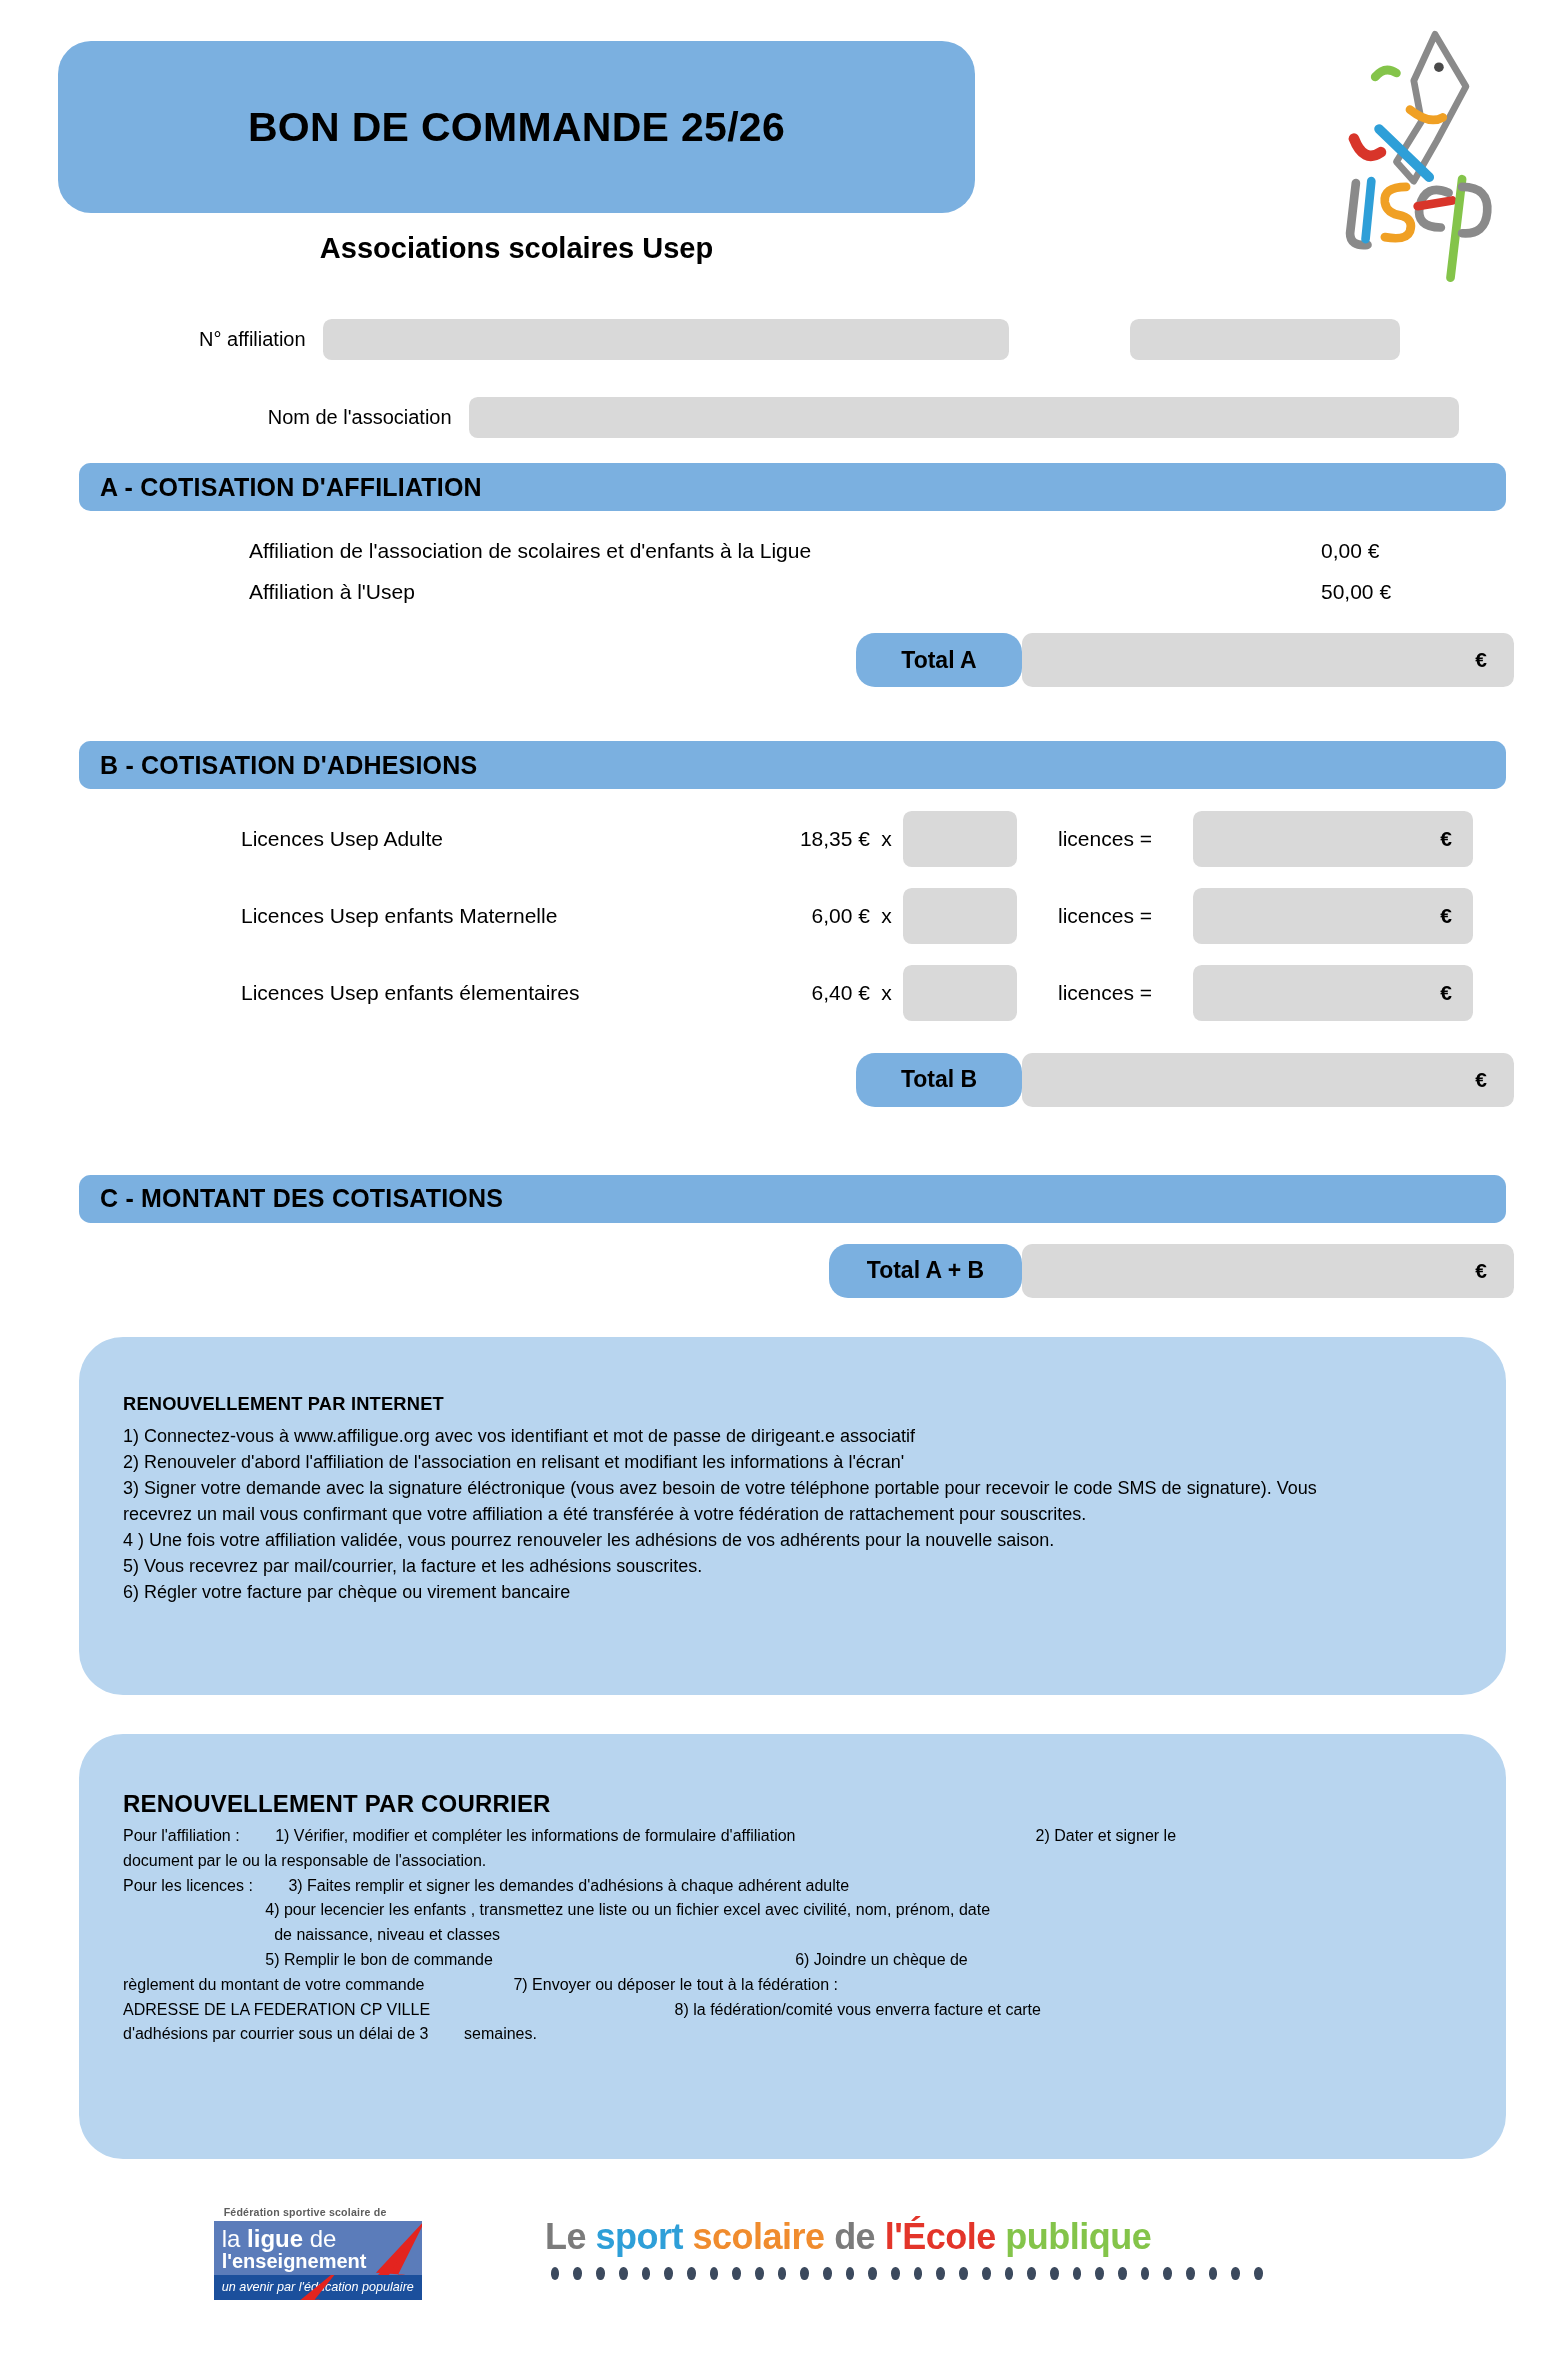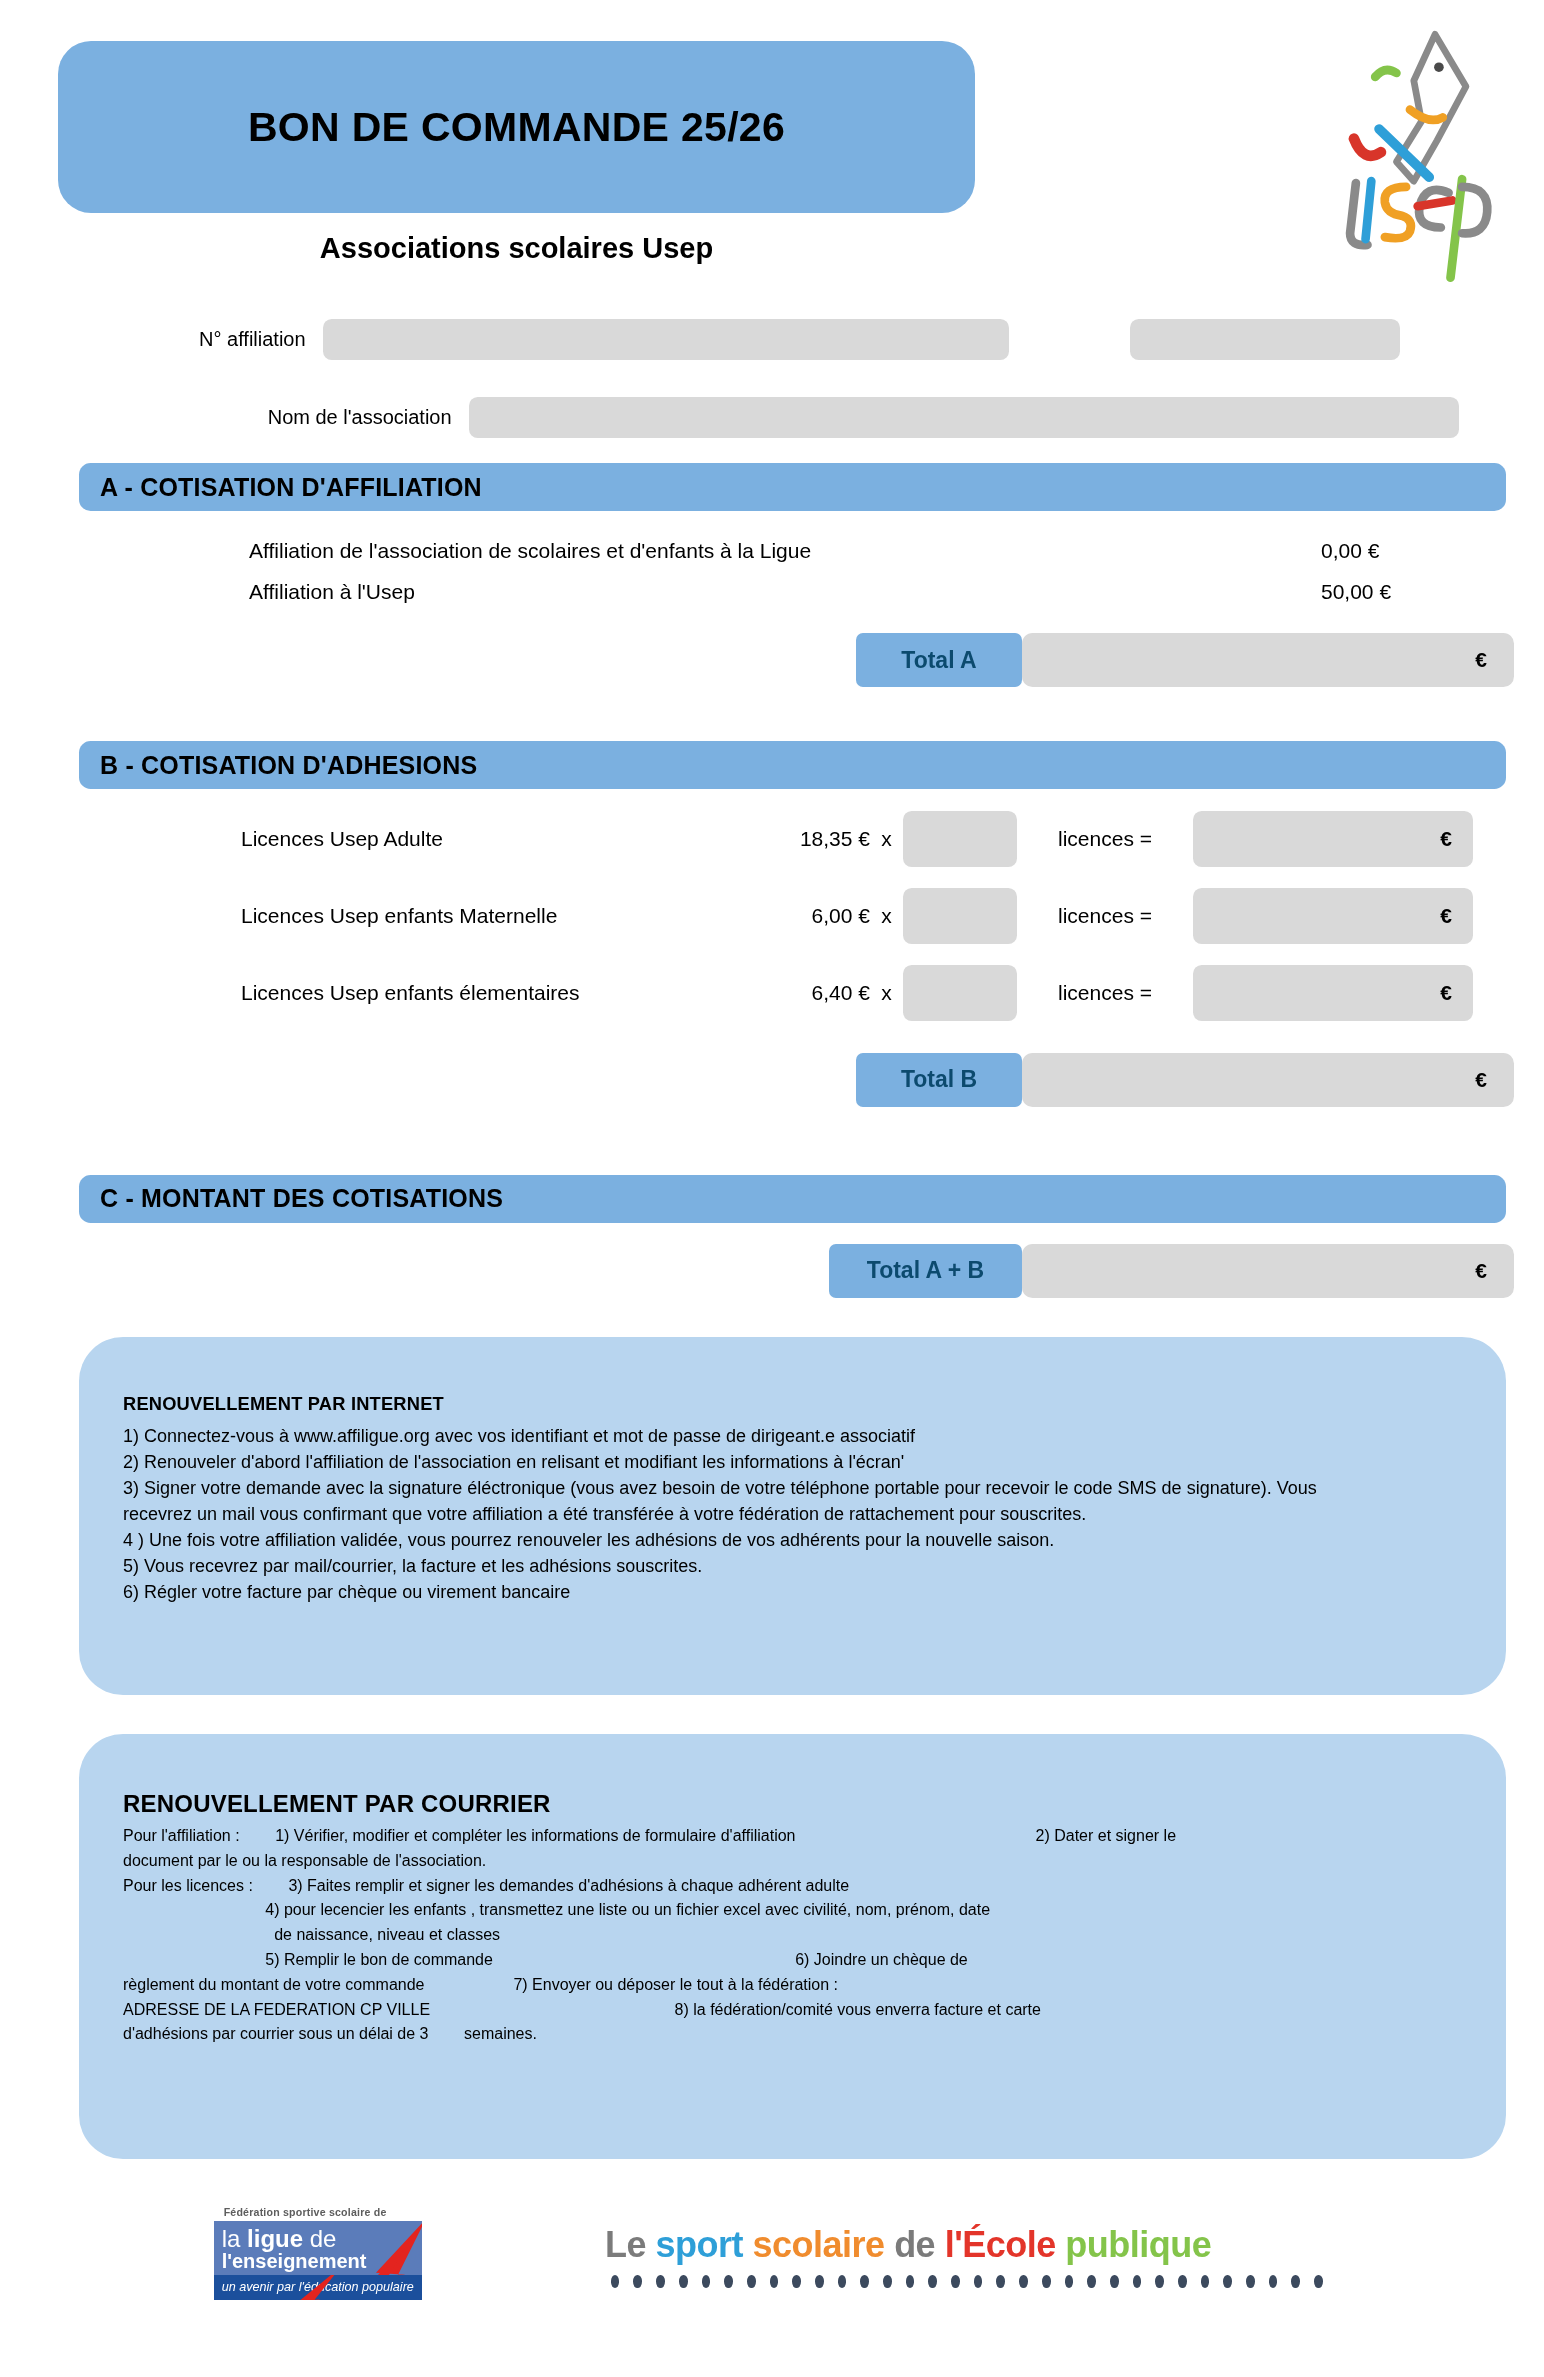--- a/index.html
+++ b/index.html
@@ -136,28 +136,28 @@
 
   .total-row {
     display: flex;
     align-items: center;
     justify-content: flex-end;
     padding-right: 31px;
     margin-top: 21px;
   }
   .total-pill {
     background: #7bb0e0;
-    border-radius: 7px;
+    border-radius: 19px;
     height: 54px;
     display: flex;
     align-items: center;
     justify-content: center;
     font-size: 23px;
     font-weight: bold;
-    color: #0c4a6e;
+    color: #000000;
     width: 166px;
   }
   .total-pill.wide { width: 193px; }
   .total-field {
     background: #d9d9d9;
     border-radius: 10.6px;
     height: 54px;
     display: flex;
     align-items: center;
     justify-content: flex-end;
@@ -303,24 +303,23 @@
   }
   .ligue-box2 span {
     font-size: 12.6px;
     color: #fff;
     font-style: italic;
   }
   .arrow-a, .arrow-b, .arrow-c { position: absolute; }
 
   .sport-logo {
     position: absolute;
-    left: 605px;
+    left: 545px;
     top: 17.4px;
     width: 734px;
-    margin-top: 8px;
   }
   .sport-text {
     font-size: 36px;
     font-weight: bold;
     letter-spacing: -0.5px;
     white-space: nowrap;
   }
   .sp-grey { color: #7b7b7b; }
   .sp-blue { color: #2e9fd8; }
   .sp-orange { color: #f08c2e; }

